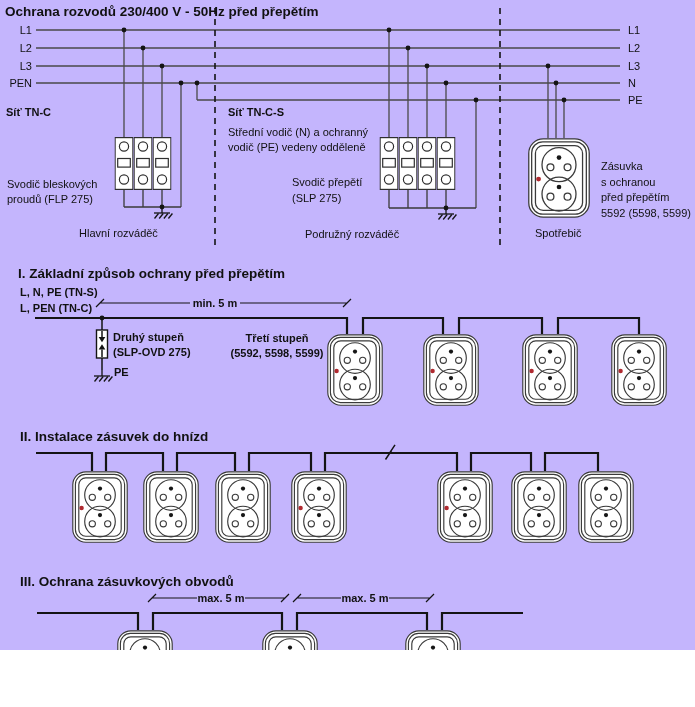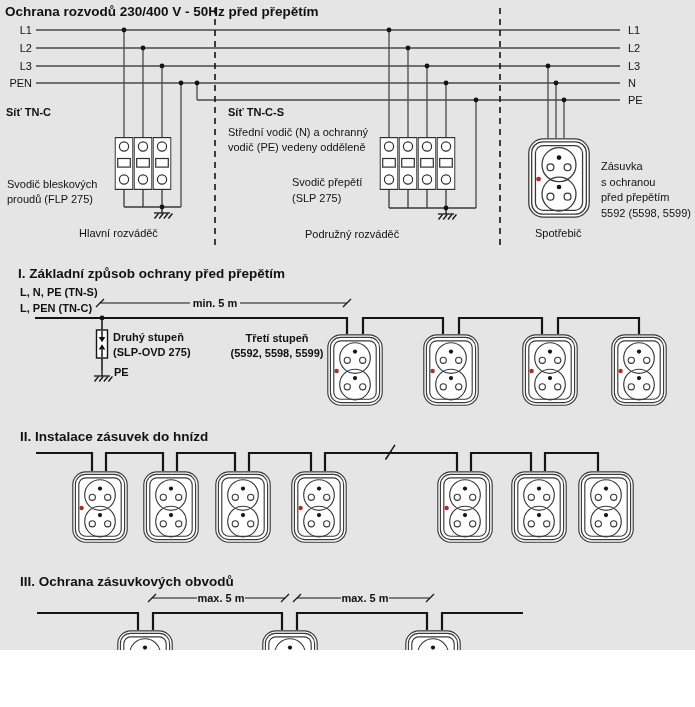--- a/index.html
+++ b/index.html
@@ -1,16 +1,16 @@
 <!DOCTYPE html>
 <html><head>
 <meta charset="utf-8">
 <style>
   html,body { margin:0; padding:0; background:#fff; }
-  .stage { position:relative; width:695px; height:650px; background:#e5e5e5;
+  .stage { position:relative; width:695px; height:650px; background:#c4b5fd;
            font-family:"Liberation Sans", sans-serif; }
   svg text { font-family:"Liberation Sans", sans-serif; fill:#111; }
   .t11  { font-size:11px; }
   .t11b { font-size:11px; font-weight:bold; }
   .t13b { font-size:13.5px; font-weight:bold; }
   .w1   { stroke:#4a4a4a; stroke-width:1.3; fill:none; }          
   .w1d  { stroke:#3a3a3a; stroke-width:1.3; fill:none; }          
   .w2   { stroke:#141414; stroke-width:2.2; fill:none; stroke-linejoin:miter; } 
   .w15  { stroke:#141414; stroke-width:1.5; fill:none; }
   .dash { stroke:#141414; stroke-width:1.6; fill:none; stroke-dasharray:6 5; }

